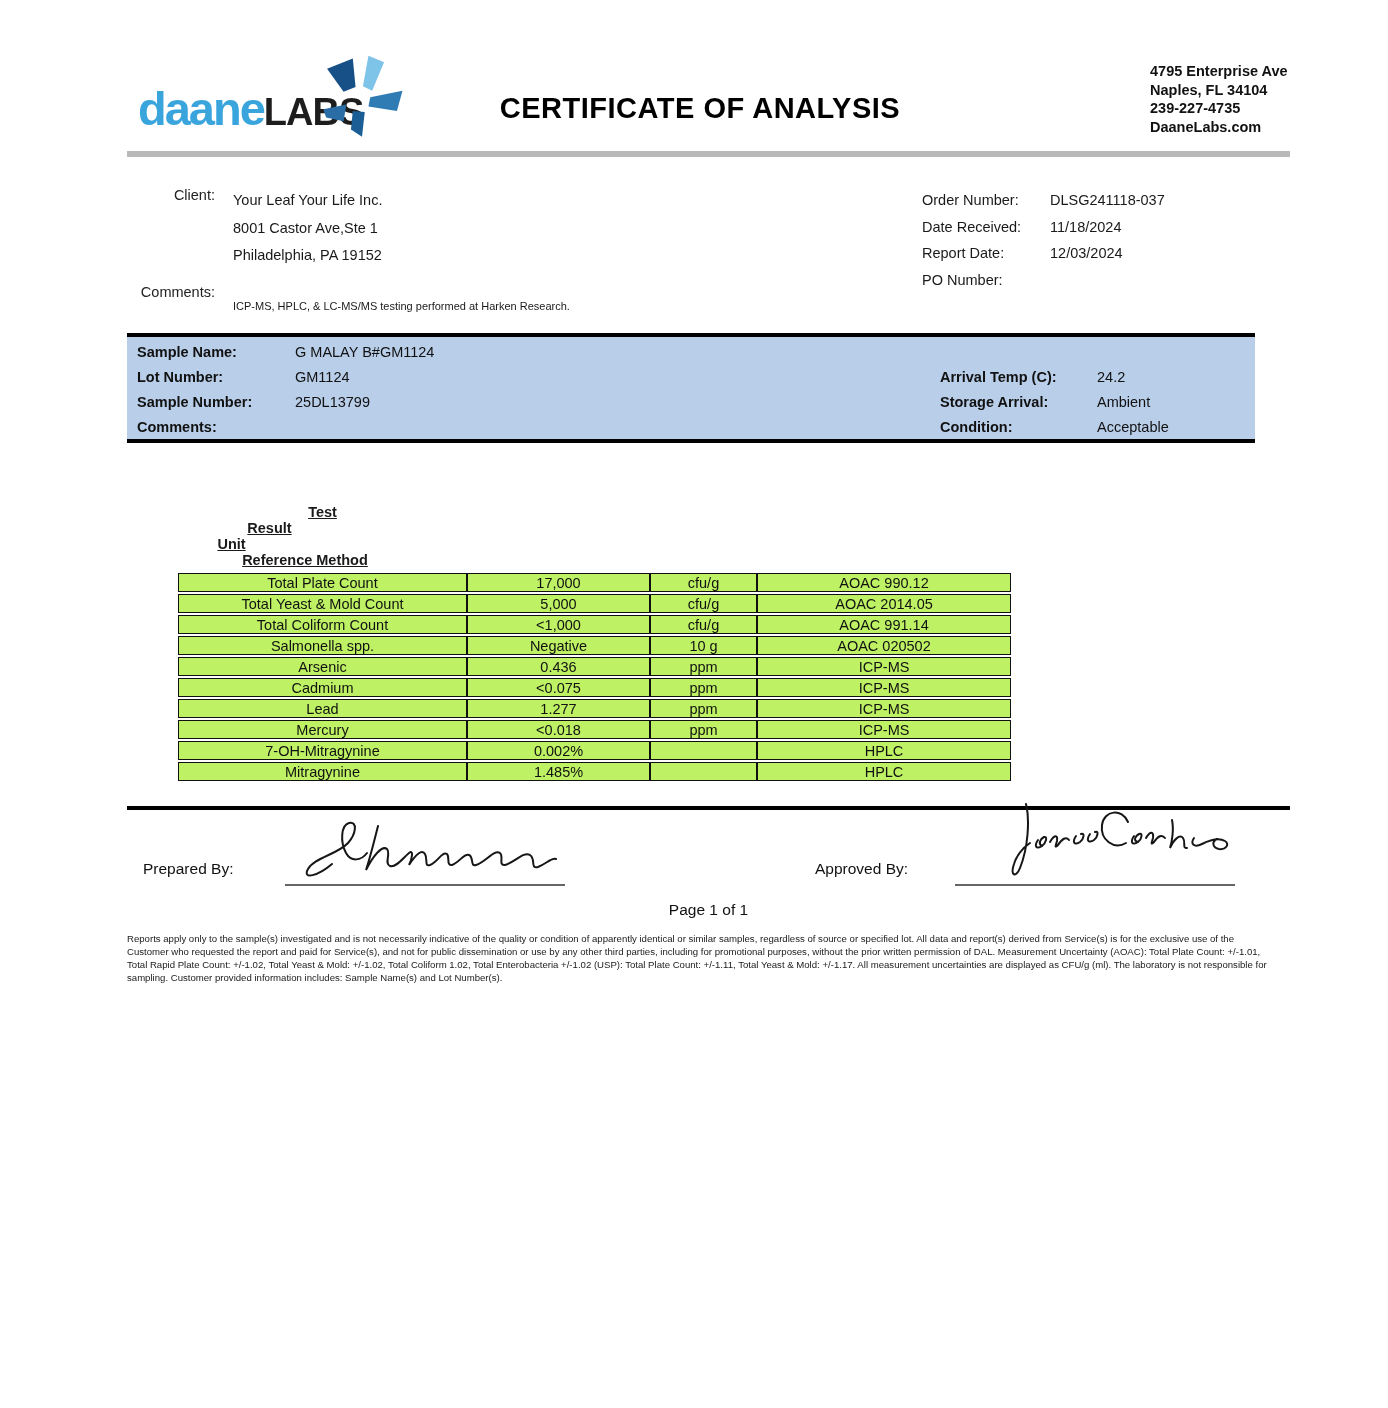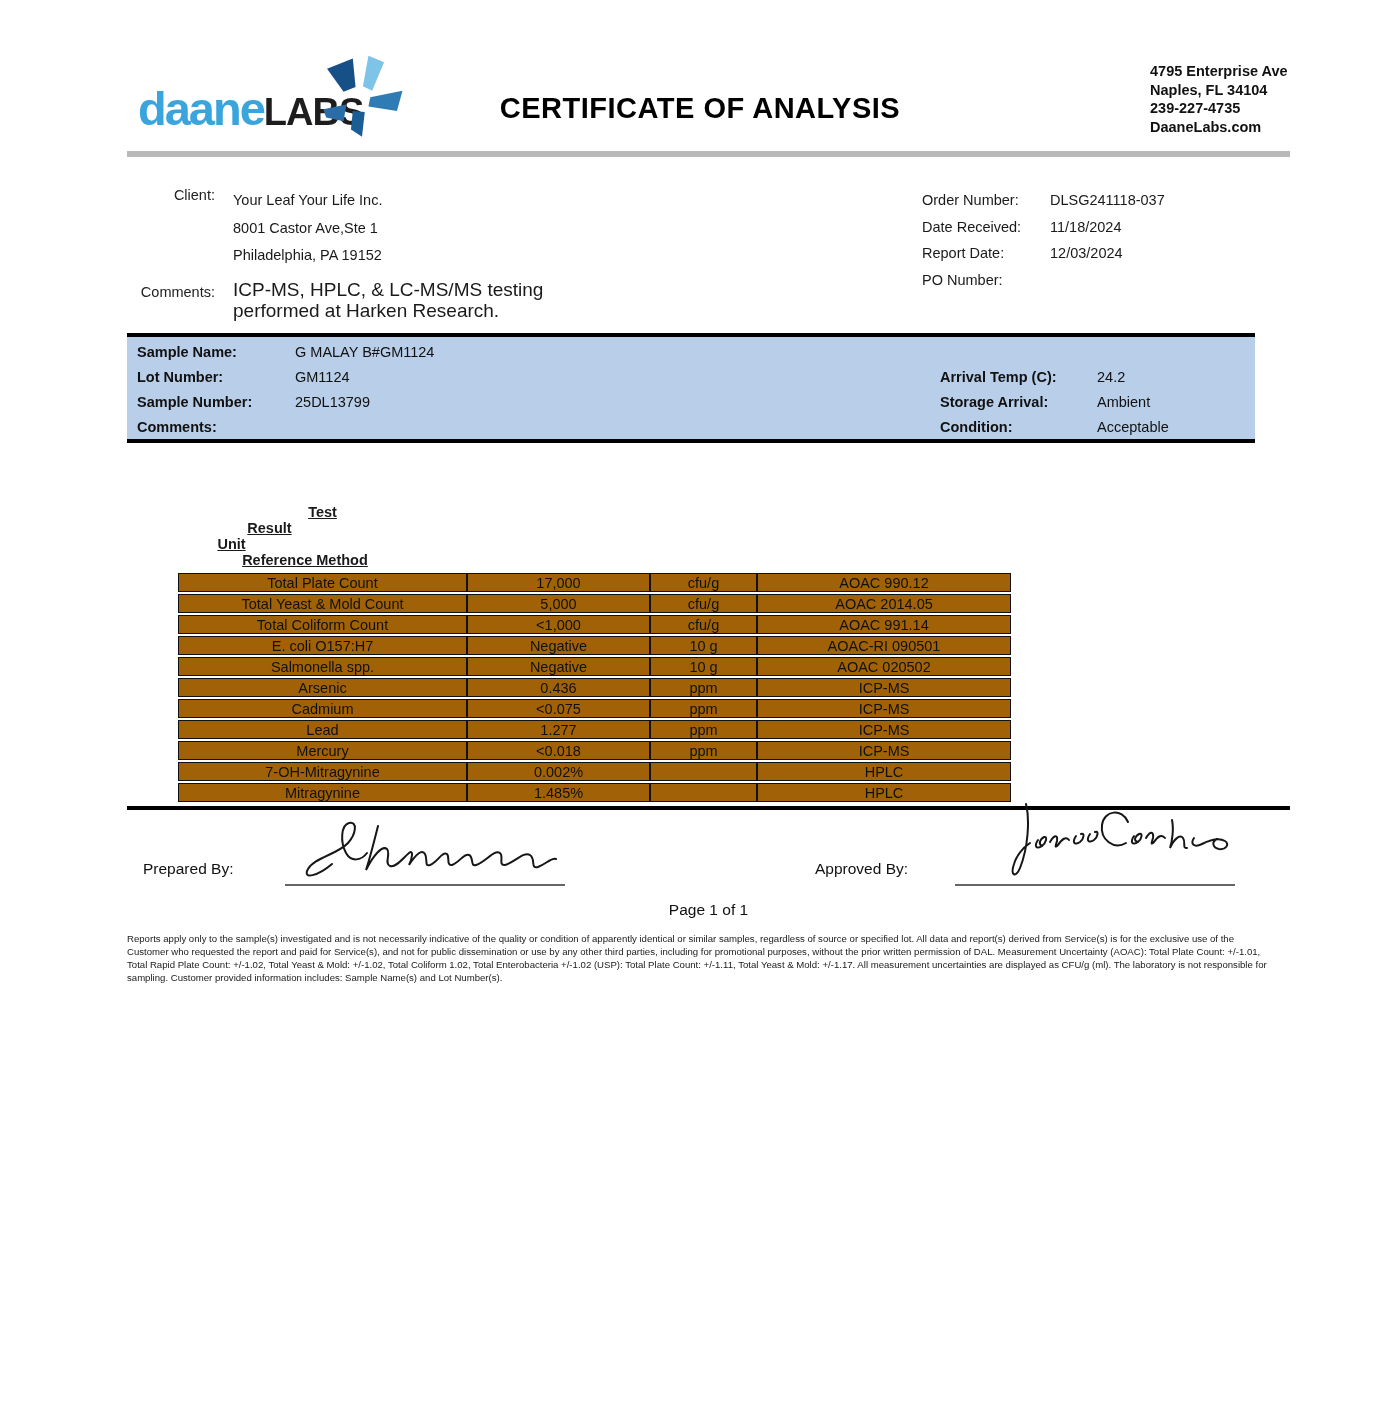--- a/index.html
+++ b/index.html
@@ -23,41 +23,41 @@
     position:absolute; left:1150px; top:62px; font-size:14.5px; font-weight:bold;
     line-height:18.5px; color:#111;
   }
   .gray-divider { position:absolute; left:127px; top:151px; width:1163px; height:6px; background:#b9b9b9; }
 
   
   .info-label { font-size:14.5px; color:#222; }
   .client-label { position:absolute; left:127px; top:187px; width:88px; text-align:right; }
   .client-lines { position:absolute; left:233px; top:187px; font-size:14.5px; line-height:27.5px; }
   .comments-label { position:absolute; left:127px; top:284px; width:88px; text-align:right; }
-  .client-comments { position:absolute; left:233px; top:280px; width:395px; font-size:19px; line-height:20.5px; }
+  .client-comments { position:absolute; left:233px; top:296px; width:395px; font-size:11px; line-height:20.5px; }
   .order-labels { position:absolute; left:922px; top:187px; font-size:14.5px; line-height:26.6px; }
   .order-values { position:absolute; left:1050px; top:187px; font-size:14.5px; line-height:26.6px; }
 
   
   .sample-box {
     position:absolute; left:127px; top:333px; width:1128px; height:110px;
     background:#b9cee9; border-top:4px solid #000; border-bottom:4px solid #000;
   }
   .sample-box .lbl { position:absolute; font-size:14.5px; font-weight:bold; color:#111; }
   .sample-box .val { position:absolute; font-size:14.5px; color:#111; }
 
   
   .results { position:absolute; left:178px; top:504px; width:833px; }
   .results-head { display:flex; font-size:14.5px; font-weight:bold;flex-direction:column; }
   .results-head span { display:block; text-align:center; text-decoration:underline; }
   .rh-c1{width:289px;} .rh-c2{width:183px;} .rh-c3{width:107px;} .rh-c4{width:254px;}
   table.results-body { border-collapse:separate; border-spacing:0 2.5px; width:833px; table-layout:fixed; margin-top:3px; }
   table.results-body td {
     border:1.6px solid #111; text-align:center; font-size:14.5px; color:#111;
-    height:19px; padding:0 4px; background:#a16207; overflow:hidden; white-space:nowrap;
+    height:19px; padding:0 4px; background:#bef264; overflow:hidden; white-space:nowrap;
   }
   .col1{width:289px;} .col2{width:183px;} .col3{width:107px;} .col4{width:254px;}
 
   .thick-rule { position:absolute; left:127px; top:806px; width:1163px; height:4px; background:#000; }
 
   
   .sig-label { position:absolute; font-size:15.5px; color:#111; }
   .sig-line  { position:absolute; height:2px; background:#666; }
   .sig-svg   { position:absolute; }
 
@@ -167,26 +167,20 @@
             <td>AOAC 2014.05</td>
           </tr>
 
           <tr>
             <td>Total Coliform Count</td>
             <td>&lt;1,000</td>
             <td>cfu/g</td>
             <td>AOAC 991.14</td>
           </tr>
 
-          <tr>
-            <td>E. coli O157:H7</td>
-            <td>Negative</td>
-            <td>10 g</td>
-            <td>AOAC-RI 090501</td>
-          </tr>
 
           <tr>
             <td>Salmonella spp.</td>
             <td>Negative</td>
             <td>10 g</td>
             <td>AOAC 020502</td>
           </tr>
 
           <tr>
             <td>Arsenic</td>

